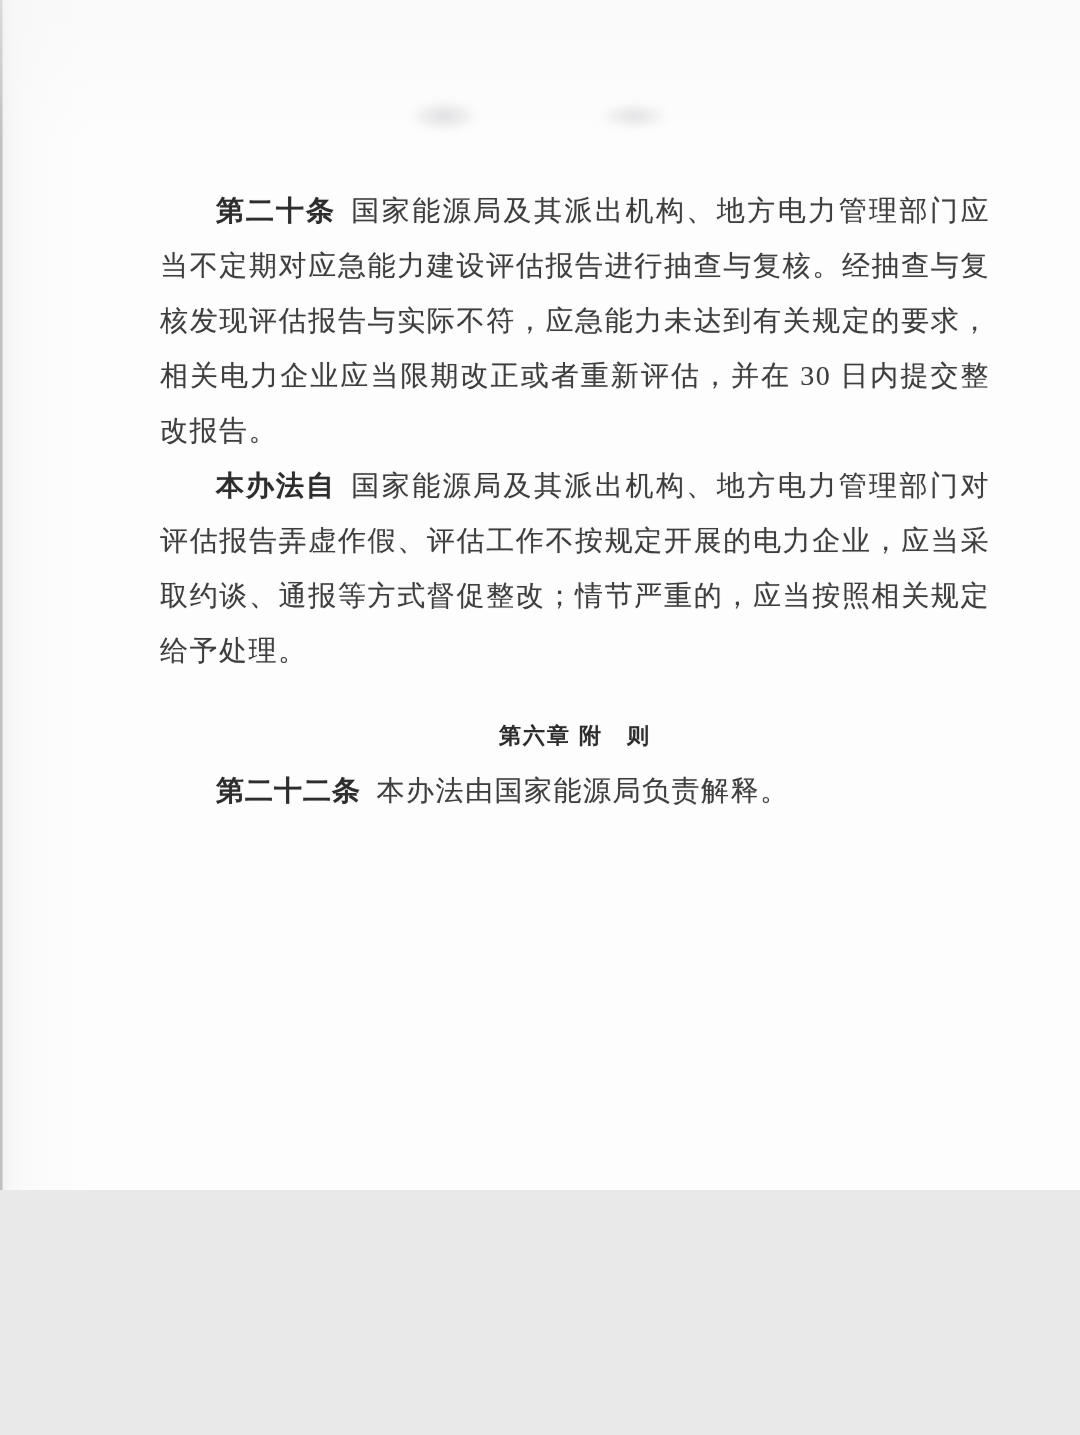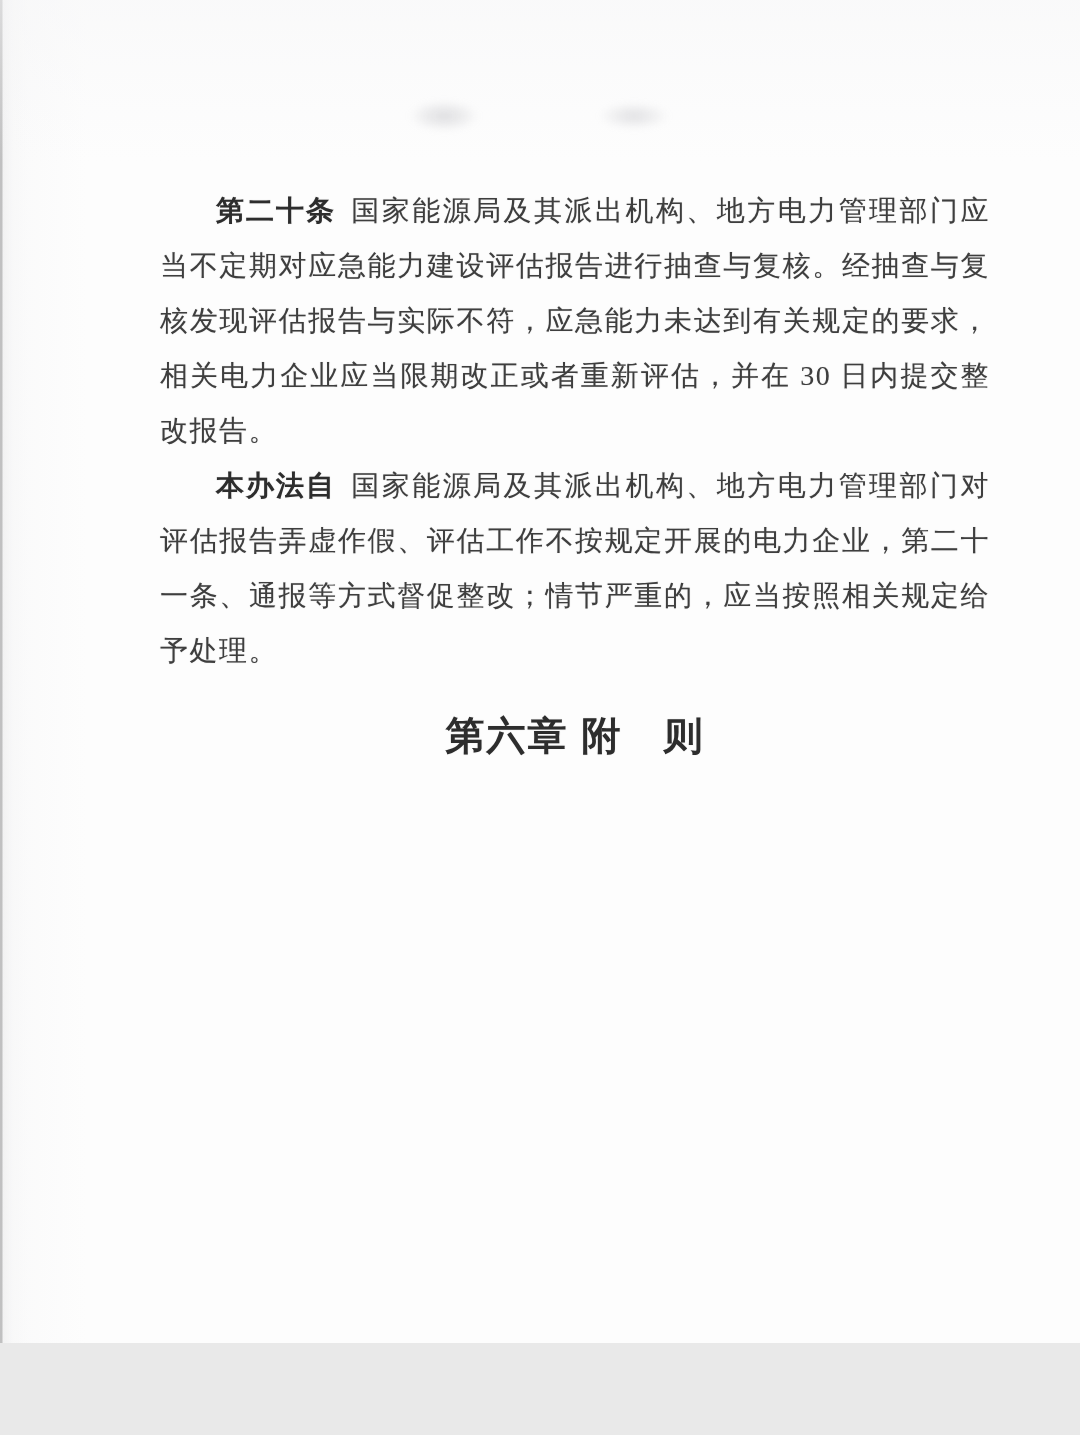--- a/index.html
+++ b/index.html
@@ -1,19 +1,19 @@
 <!DOCTYPE html>
 <html><head>
 <meta charset="utf-8">
 <style>
   html, body { margin: 0; padding: 0; background: #e9e9e9; }
   .page {
     position: relative;
     width: 1080px;
-    height: 1343px;
+    height: 1190px;
     margin: 0 auto;
     background: #fdfdfd;
     overflow: hidden;
     font-family: "Liberation Serif", "DejaVu Serif", serif;
   }
   .left-edge {
     position: absolute;
     left: 0; top: 0; bottom: 0;
     width: 28px;
     background: linear-gradient(to right,
@@ -46,21 +46,21 @@
   }
   .article-label {
     font-weight: bold;
     font-family: "Liberation Sans", "DejaVu Sans", sans-serif;
     color: #2d2d2d;
     margin-right: 0.55em;
     letter-spacing: 1px;
   }
   .chapter {
     margin: 30px 0 0 0;
-    font-size: 39px;
+    font-size: 22px;
     line-height: 55px;
     font-weight: bold;
     text-align: center;
     text-indent: 0;
     font-family: "Liberation Sans", "DejaVu Sans", sans-serif;
     color: #2d2d2d;
     letter-spacing: 2px;
     text-shadow: 0 0 1px rgba(80,80,80,0.3);
   }
   .pagenum {
@@ -100,23 +100,24 @@
   <div class="sheet-tint"></div>
 
   <div class="artifact artifact-1"></div>
   <div class="artifact artifact-2"></div>
   <div class="artifact artifact-3"></div>
 
   <div class="content">
 
     <p class="para"><span class="article-label">第二十条</span><span>国家能源局及其派出机构、地方电力管理部门应当不定期对应急能力建设评估报告进行抽查与复核。经抽查与复核发现评估报告与实际不符，应急能力未达到有关规定的要求，相关电力企业应当限期改正或者重新评估，并在 30 日内提交整改报告。</span></p>
 
-    <p class="para"><span class="article-label">本办法自</span><span>国家能源局及其派出机构、地方电力管理部门对评估报告弄虚作假、评估工作不按规定开展的电力企业，第二十一条、通报等方式督促整改；情节严重的，应当按照相关规定给予处理。</span></p>
+    <p class="para"><span class="article-label">本办法自</span><span>国家能源局及其派出机构、地方电力管理部门对评估报告弄虚作假、评估工作不按规定开展的电力企业，应当采取约谈、通报等方式督促整改；情节严重的，应当按照相关规定给予处理。</span></p>
 
     <h2 class="chapter">第六章 附　则</h2>
 
+    <p class="para"><span class="article-label">第二十二条</span><span>本办法由国家能源局负责解释。</span></p>
 
 
   </div>
 
   <div class="pagenum">— 7 —</div>
 
 </div>
 
 </body></html>

